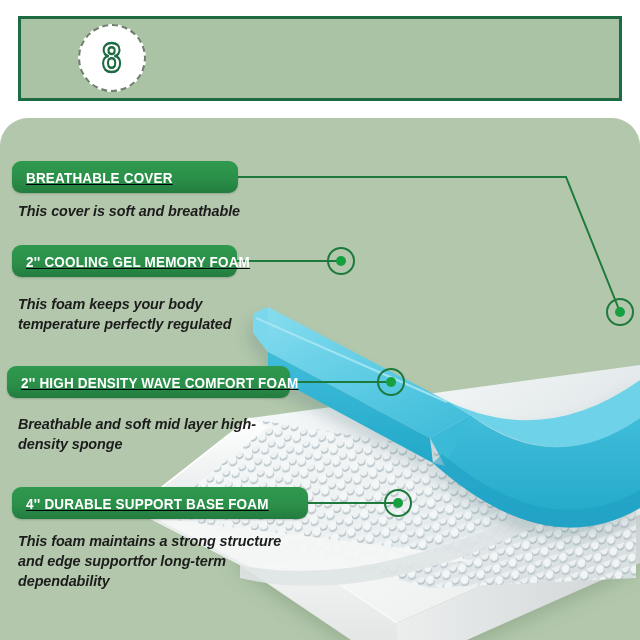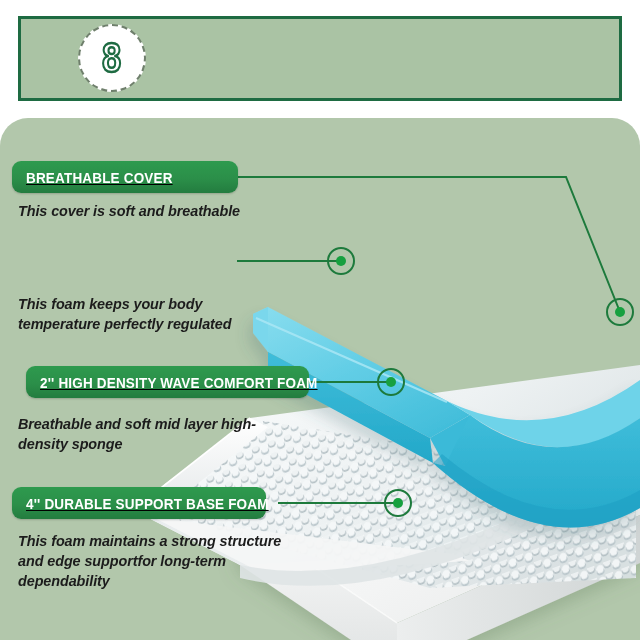--- a/index.html
+++ b/index.html
@@ -60,22 +60,22 @@
     box-shadow:0 1px 2px rgba(0,0,0,.18);
     text-decoration:underline;
   }
   .pill span{
     color:#ffffff;font-weight:bold;font-size:15px;white-space:nowrap;
     transform:scaleX(.90);transform-origin:left center;letter-spacing:.2px;
     font-family:"Liberation Sans","DejaVu Sans",sans-serif;
   }
   .pill.p1{left:12px;top:161px;width:226px;}
   .pill.p2{left:12px;top:245px;width:225px;}
-  .pill.p3{left:26px;top:366px;width:283px;}
-  .pill.p4{left:12px;top:487px;width:254px;}
+  .pill.p3{left:7px;top:366px;width:283px;}
+  .pill.p4{left:12px;top:487px;width:296px;}
 
   
   .desc{
     position:absolute;color:#1c1c1c;font-style:italic;font-weight:600;
     font-size:15.5px;line-height:20px;letter-spacing:-.1px;
     transform:scaleX(.93);transform-origin:left top;
     font-family:"Liberation Sans","DejaVu Sans",sans-serif;
   }
   .desc.d1{left:18px;top:201px;width:300px;}
   .desc.d2{left:18px;top:294px;width:260px;}
@@ -231,20 +231,23 @@
           <circle cx="398" cy="385" r="13" fill="none" stroke="#1d7a3c" stroke-width="2"></circle>
           <circle cx="398" cy="385" r="5" fill="#17a03f"></circle>
         </g>
       </g>
     </svg>
   </div>
 
   <div class="pill p1">
     <span>BREATHABLE COVER</span>
   </div>
+  <div class="pill p2">
+    <span>2'' COOLING GEL MEMORY FOAM</span>
+  </div>
   <div class="pill p3">
     <span>2''  HIGH DENSITY  WAVE COMFORT FOAM</span>
   </div>
   <div class="pill p4">
     <span>4''  DURABLE SUPPORT BASE FOAM</span>
   </div>
 
   <div class="desc d1">This cover is soft and breathable</div>
   <div class="desc d2">This foam keeps your body temperature perfectly regulated</div>
   <div class="desc d3">Breathable and soft mid layer high-density sponge</div>

